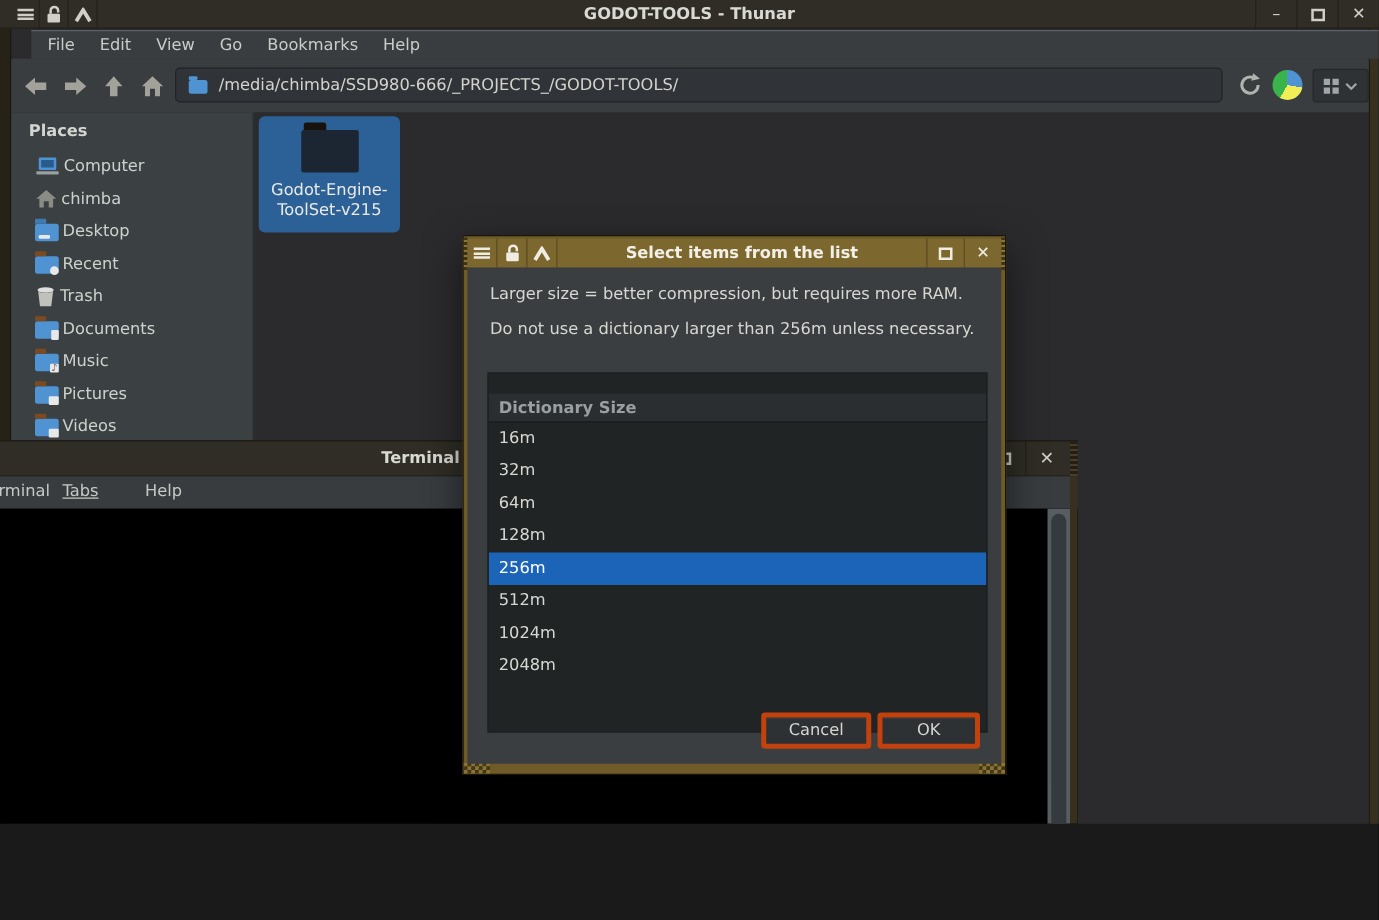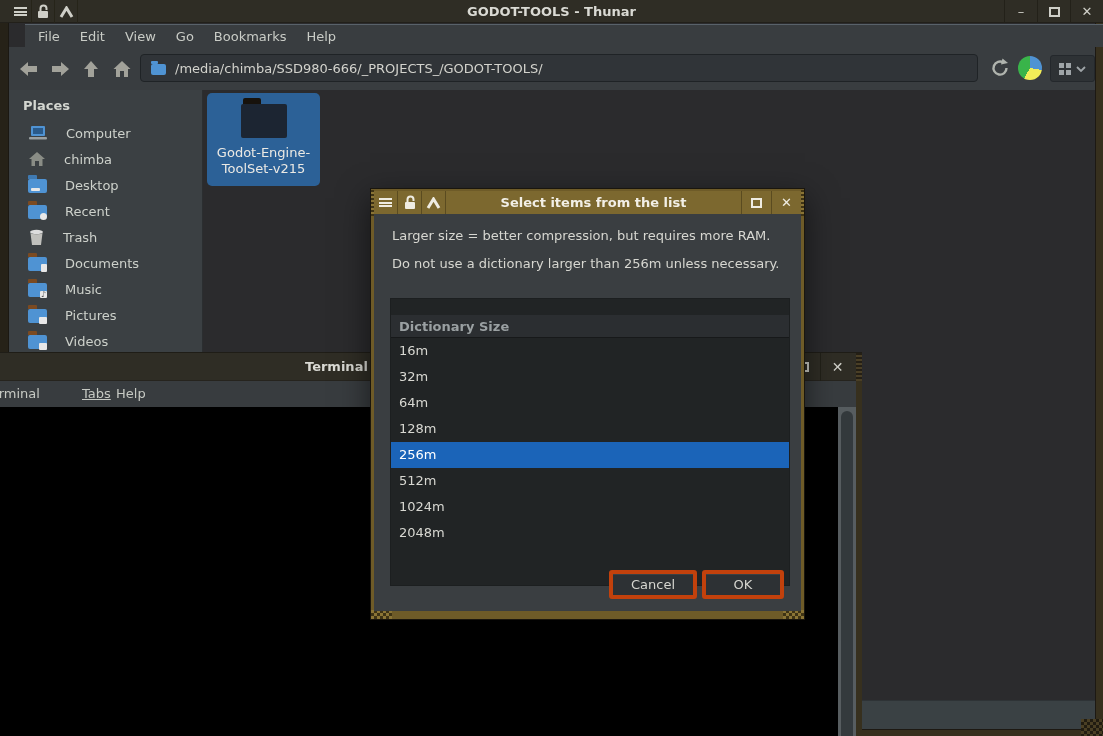--- a/index.html
+++ b/index.html
@@ -1,18 +1,18 @@
 <!DOCTYPE html>
 <html><head>
 <meta charset="utf-8">
 <style>
   html,body{margin:0;padding:0;background:#1a1a1a;}
   *{box-sizing:border-box;}
   #screen{
-    position:relative;width:1103px;height:736px;overflow:hidden;
+    position:relative;width:1103px;height:659px;overflow:hidden;
     font-family:"DejaVu Sans","Liberation Sans",sans-serif;
     background:#2b2b2d;color:#d0d0ca;font-size:13px;
   }
   
   .thunar{position:absolute;inset:0;z-index:1;}
   .t-titlebar{position:absolute;left:0;top:0;width:1103px;height:23px;background:#2f2d25;border-bottom:1px solid #22201a;}
   .t-title{position:absolute;left:0;top:0;width:100%;height:23px;line-height:23px;text-align:center;font-weight:bold;color:#dadad4;}
   .tb-icons{position:absolute;left:9px;top:0;height:23px;display:flex;}
   .tb-icon{width:23px;height:23px;display:flex;align-items:center;justify-content:center;border-right:1px solid #262419;}
   .hamburger{width:13px;height:9px;display:flex;flex-direction:column;justify-content:space-between;}
@@ -28,21 +28,21 @@
   .pfolder{width:15px;height:11px;background:#4f93d3;border-radius:2px;position:relative;margin-right:9px;margin-top:2px;}
   .pfolder::before{content:"";position:absolute;top:-3px;left:0;width:7px;height:3px;background:#4f93d3;border-radius:1px;}
   .refresh{position:absolute;left:979px;top:9px;width:24px;height:24px;}
   .pie{position:absolute;left:1009px;top:9px;width:24px;height:24px;border-radius:50%;
     background:conic-gradient(from 0deg,#4f93d3 0 100deg,#f2ee58 100deg 210deg,#39b44a 210deg 360deg);}
   .gridbtn{position:absolute;left:1041px;top:8px;width:45px;height:27px;background:#2e3235;border:1px solid #24282c;border-radius:3px;display:flex;align-items:center;justify-content:center;gap:5px;}
   .gridglyph{width:12px;height:12px;display:grid;grid-template-columns:5px 5px;grid-template-rows:5px 5px;gap:2px;}
   .gridglyph i{background:#9fa5a8;}
   .t-sidebar{position:absolute;left:9px;top:90px;width:194px;height:610px;background:#3b4043;border-right:1px solid #2b2e30;}
   .places-hdr{padding:8px 0 7px 14px;font-weight:bold;color:#d3d6d0;}
-  .place{height:26px;display:flex;align-items:center;padding-left:19px;gap:18px;color:#cdd1cb;}
+  .place{height:26px;display:flex;align-items:center;padding-left:19px;gap:3px;color:#cdd1cb;}
   .fldr{width:19px;height:14px;background:#4f93d3;border-radius:2px;position:relative;flex:none;margin-top:2px;}
   .fldr::before{content:"";position:absolute;top:-4px;left:0;width:9px;height:4px;background:#7b4a21;border-radius:1px 1px 0 0;}
   .fldr .emb{position:absolute;right:0;bottom:-1px;width:7px;height:7px;background:#e8e8e8;border-radius:1px;font-size:8px;line-height:7px;color:#5a5a5a;text-align:center;}
   .emb.round{border-radius:50%;background:#e8e8e8;}
   .fldr.desktop::before{background:#3f7ab2;}
   .fldr.desktop .bar{position:absolute;left:3px;bottom:2px;width:9px;height:3px;background:#e8e8e8;border-radius:1px;}
   .t-fileview{position:absolute;left:204px;top:90px;width:891px;height:610px;background:#2b2b2d;}
   .file-item{position:absolute;left:3px;top:3px;width:113px;height:93px;background:#2c6197;border-radius:5px;display:flex;flex-direction:column;align-items:center;padding-top:11px;}
   .big-folder{width:46px;height:34px;background:#1c2532;border-radius:2px;position:relative;}
   .big-folder::before{content:"";position:absolute;top:-6px;left:2px;width:18px;height:6px;background:#17120c;border-radius:2px 2px 0 0;}
@@ -279,21 +279,21 @@
         <div class="term-ctl">
             <span class="max-box"></span>
           </div>
         <div class="term-ctl">
             <span>✕</span>
           </div>
       </div>
     </div>
     <div class="term-menubar">
       <span class="term-menu-item" style="left:225px;">Terminal</span>
-      <span class="term-menu-item" style="left:322px;text-decoration:underline;">Tabs</span>
+      <span class="term-menu-item" style="left:290px;text-decoration:underline;">Tabs</span>
       <span class="term-menu-item" style="left:356px;">Help</span>
     </div>
     <div class="term-content"></div>
     <div class="term-scroll-track">
       <div class="term-scroll-slider"></div>
     </div>
     <div class="term-fr"></div>
   </div>
 
   <div class="dialog">

